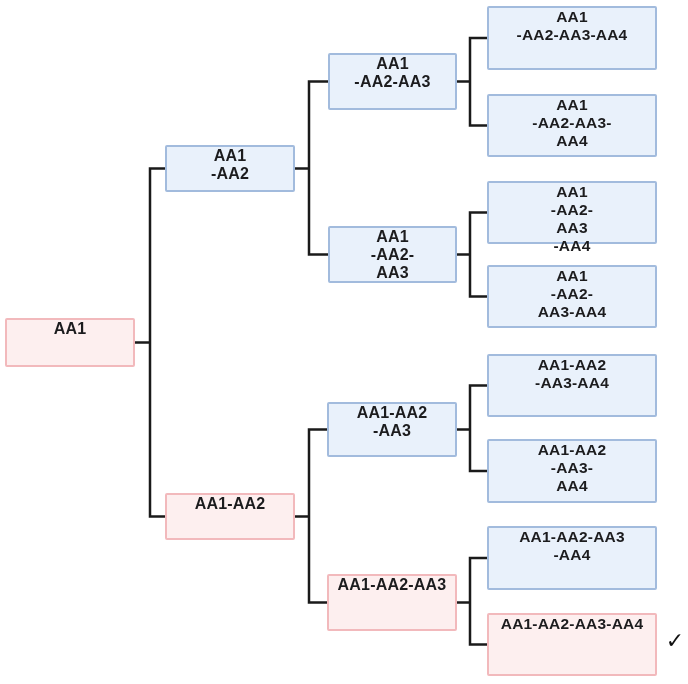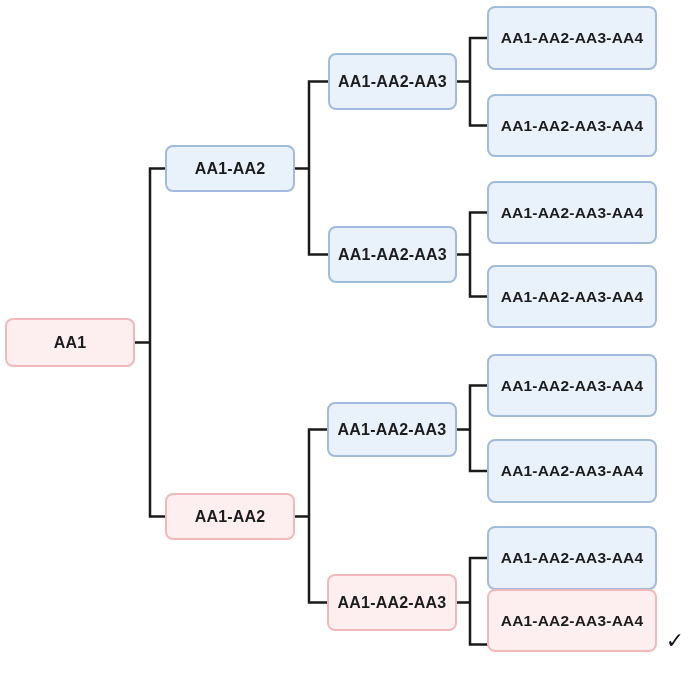--- a/index.html
+++ b/index.html
@@ -7,27 +7,28 @@
     position:relative;
     width:688px;height:684px;
     background:#ffffff;
     font-family:"Liberation Sans", sans-serif;
     overflow:hidden;
   }
   .connectors{position:absolute;left:0;top:0;width:688px;height:684px;}
   .node{
     position:absolute;
     box-sizing:border-box;
-    display:flex;align-items:center;justify-content:center;
+    display:flex;align-items:center;
     border:2px solid;
-    border-radius:8px;
+    border-radius:2px;
     font-size:16px;
     color:#1c1c1e;
     letter-spacing:.2px;
     white-space:nowrap;
+    flex-direction:column;
   }
   .node.leaf{font-size:15.5px;}
   .node.blue{background:#e9f1fb;border-color:#a2bbdd;}
   .node.pink{background:#fdefef;border-color:#f2b9bc;}
   .node span{font-weight:700;}
   .node span.b{font-weight:700;}
   
   .n0{left:5px;top:318px;width:130px;height:49px}
   .n1{left:165px;top:145px;width:130px;height:47px}
   .n2{left:165px;top:493px;width:130px;height:47px}
@@ -35,21 +36,21 @@
   .n4{left:328px;top:226px;width:129px;height:57px}
   .n5{left:327px;top:402px;width:130px;height:55px}
   .n6{left:327px;top:574px;width:130px;height:57px}
   .n7{left:487px;top:6px;width:170px;height:64px}
   .n8{left:487px;top:94px;width:170px;height:63px}
   .n9{left:487px;top:181px;width:170px;height:63px}
   .n10{left:487px;top:265px;width:170px;height:63px}
   .n11{left:487px;top:354px;width:170px;height:63px}
   .n12{left:487px;top:439px;width:170px;height:64px}
   .n13{left:487px;top:526px;width:170px;height:64px}
-  .n14{left:487px;top:589px;width:170px;height:63px}
+  .n14{left:487px;top:613px;width:170px;height:63px}
   .checkmark{
     position:absolute;left:663px;top:628px;
     width:24px;height:26px;
     font-size:22px;line-height:26px;
     color:#111;text-align:center;
   }
 </style>
 </head>
 <body>
 

